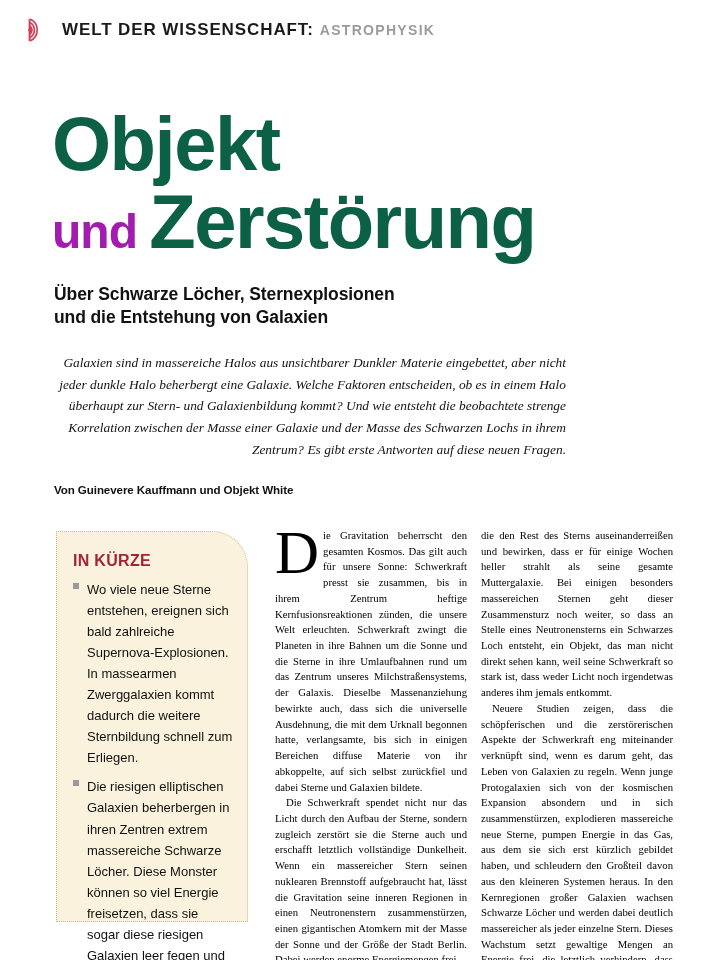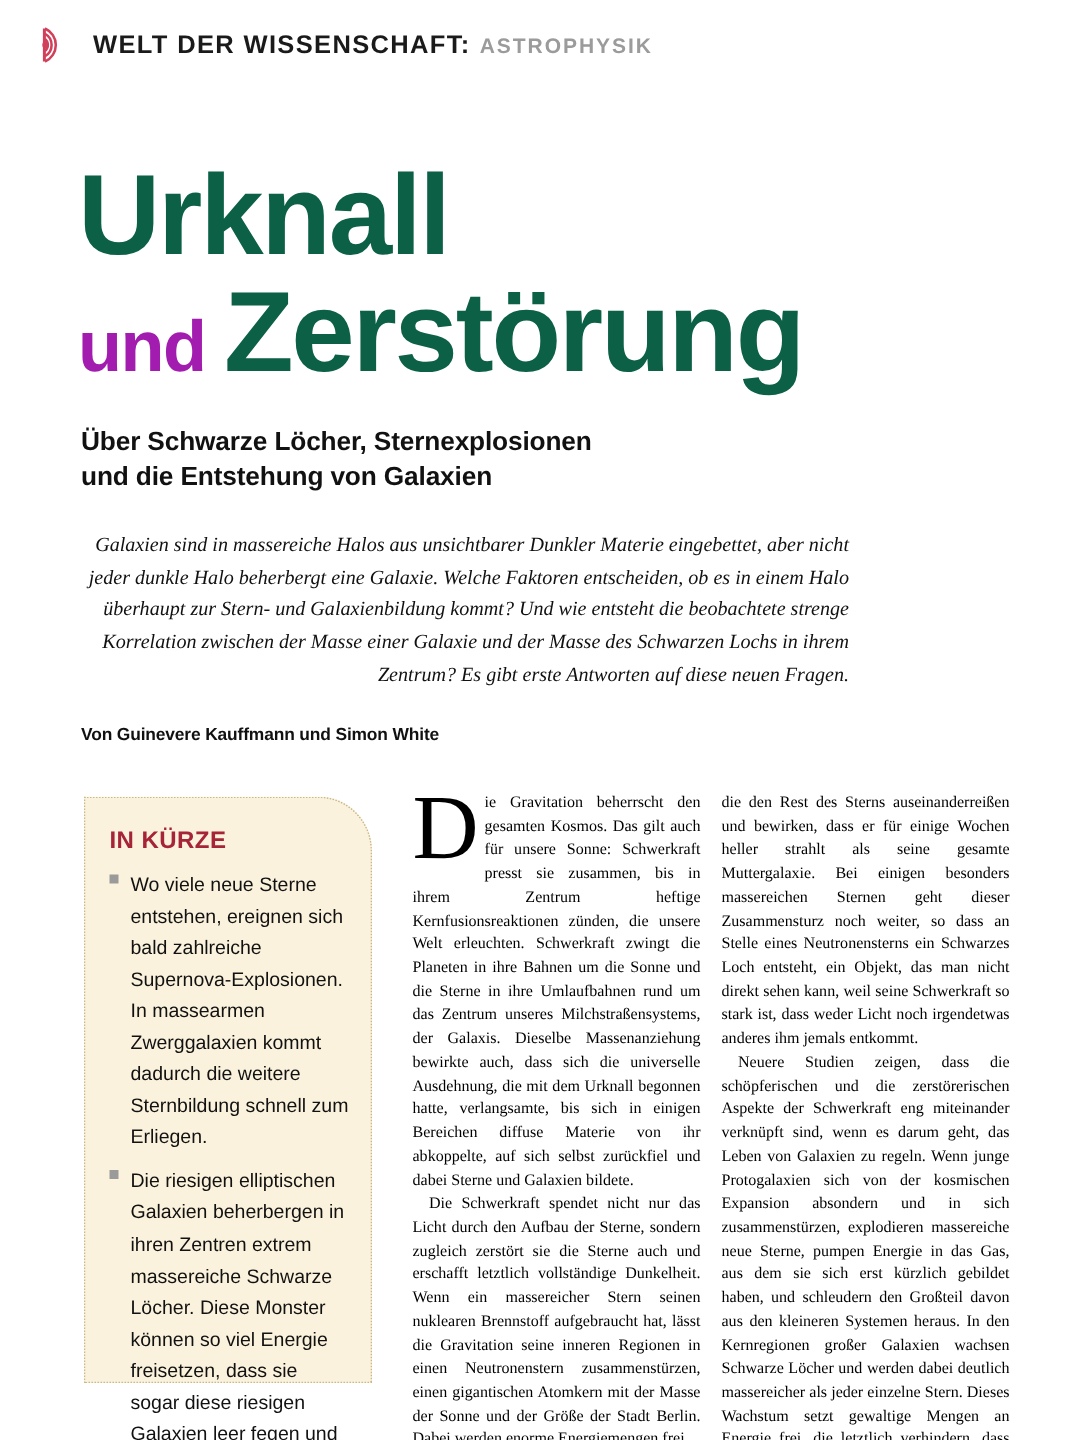--- a/index.html
+++ b/index.html
@@ -225,34 +225,34 @@
         </g>
         <circle cx="4.4" cy="14" r="2.2" fill="#d1405a"></circle>
         <rect x="2.6" y="3" width="2" height="22" fill="#d1405a"></rect>
       </svg>
     </span>
     <span class="runhead-title">WELT DER WISSENSCHAFT:</span>
     <span class="runhead-sub">ASTROPHYSIK</span>
   </div>
 
   <div class="headline">
-    <div class="headline-line1">Urknall</div>
+    <div class="headline-line1">Objekt</div>
     <div class="headline-line2">
       <span class="headline-und">und </span><span class="headline-zerst">Zerstörung</span>
     </div>
   </div>
 
   <div class="subtitle">
     <div>Über Schwarze Löcher, Sternexplosionen</div>
     <div>und die Entstehung von Galaxien</div>
   </div>
 
   <div class="lead">Galaxien sind in massereiche Halos aus unsichtbarer Dunkler Materie eingebettet, aber nicht jeder dunkle Halo beherbergt eine Galaxie. Welche Faktoren entscheiden, ob es in einem Halo überhaupt zur Stern- und Galaxienbildung kommt? Und wie entsteht die beobachtete strenge Korrelation zwischen der Masse einer Galaxie und der Masse des Schwarzen Lochs in ihrem Zentrum? Es gibt erste Antworten auf diese neuen Fragen.</div>
 
-  <div class="byline">Von Guinevere Kauffmann und Simon White</div>
+  <div class="byline">Von Guinevere Kauffmann und Objekt White</div>
 
   <aside class="kuerze">
     <div class="kuerze-title">IN KÜRZE</div>
     <ul class="kuerze-list">
       <li class="kuerze-item">
         <span class="kuerze-bullet"></span>
         <span>Wo viele neue Sterne entstehen, ereignen sich bald zahlreiche Supernova-Explosionen. In massearmen Zwerggalaxien kommt dadurch die weitere Sternbildung schnell zum Erliegen.</span>
       </li>
       <li class="kuerze-item">
         <span class="kuerze-bullet"></span>

